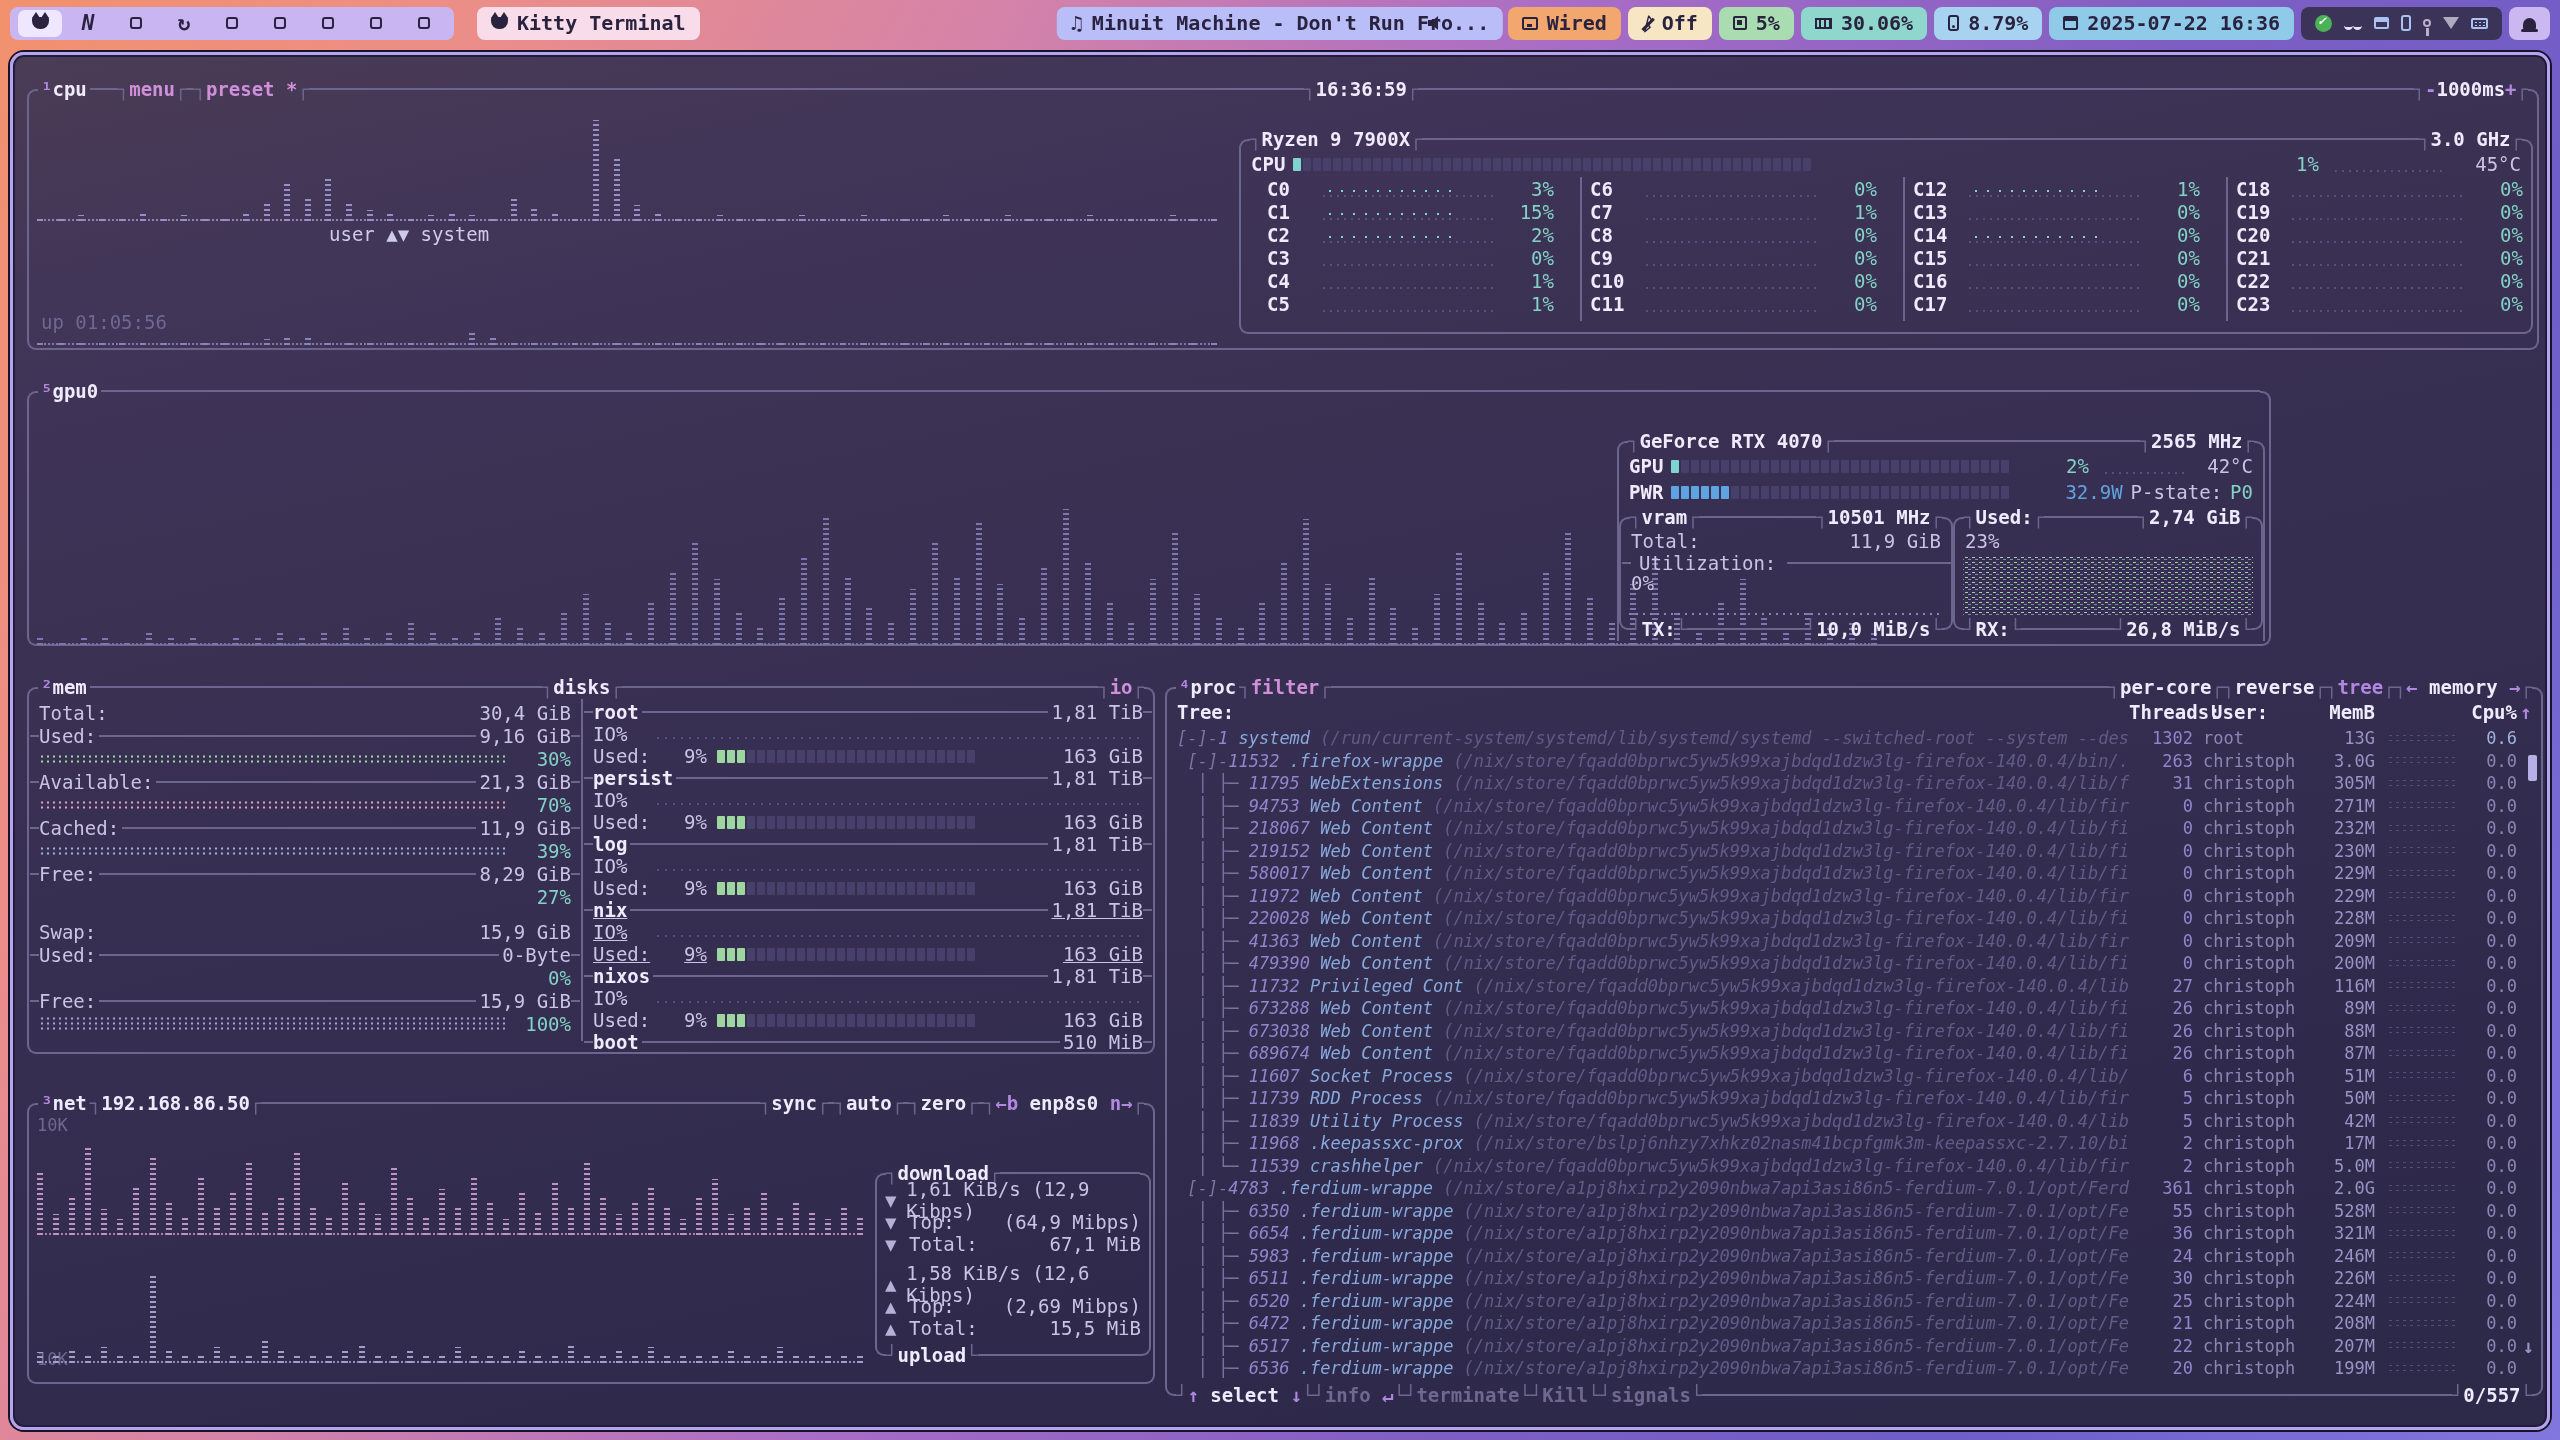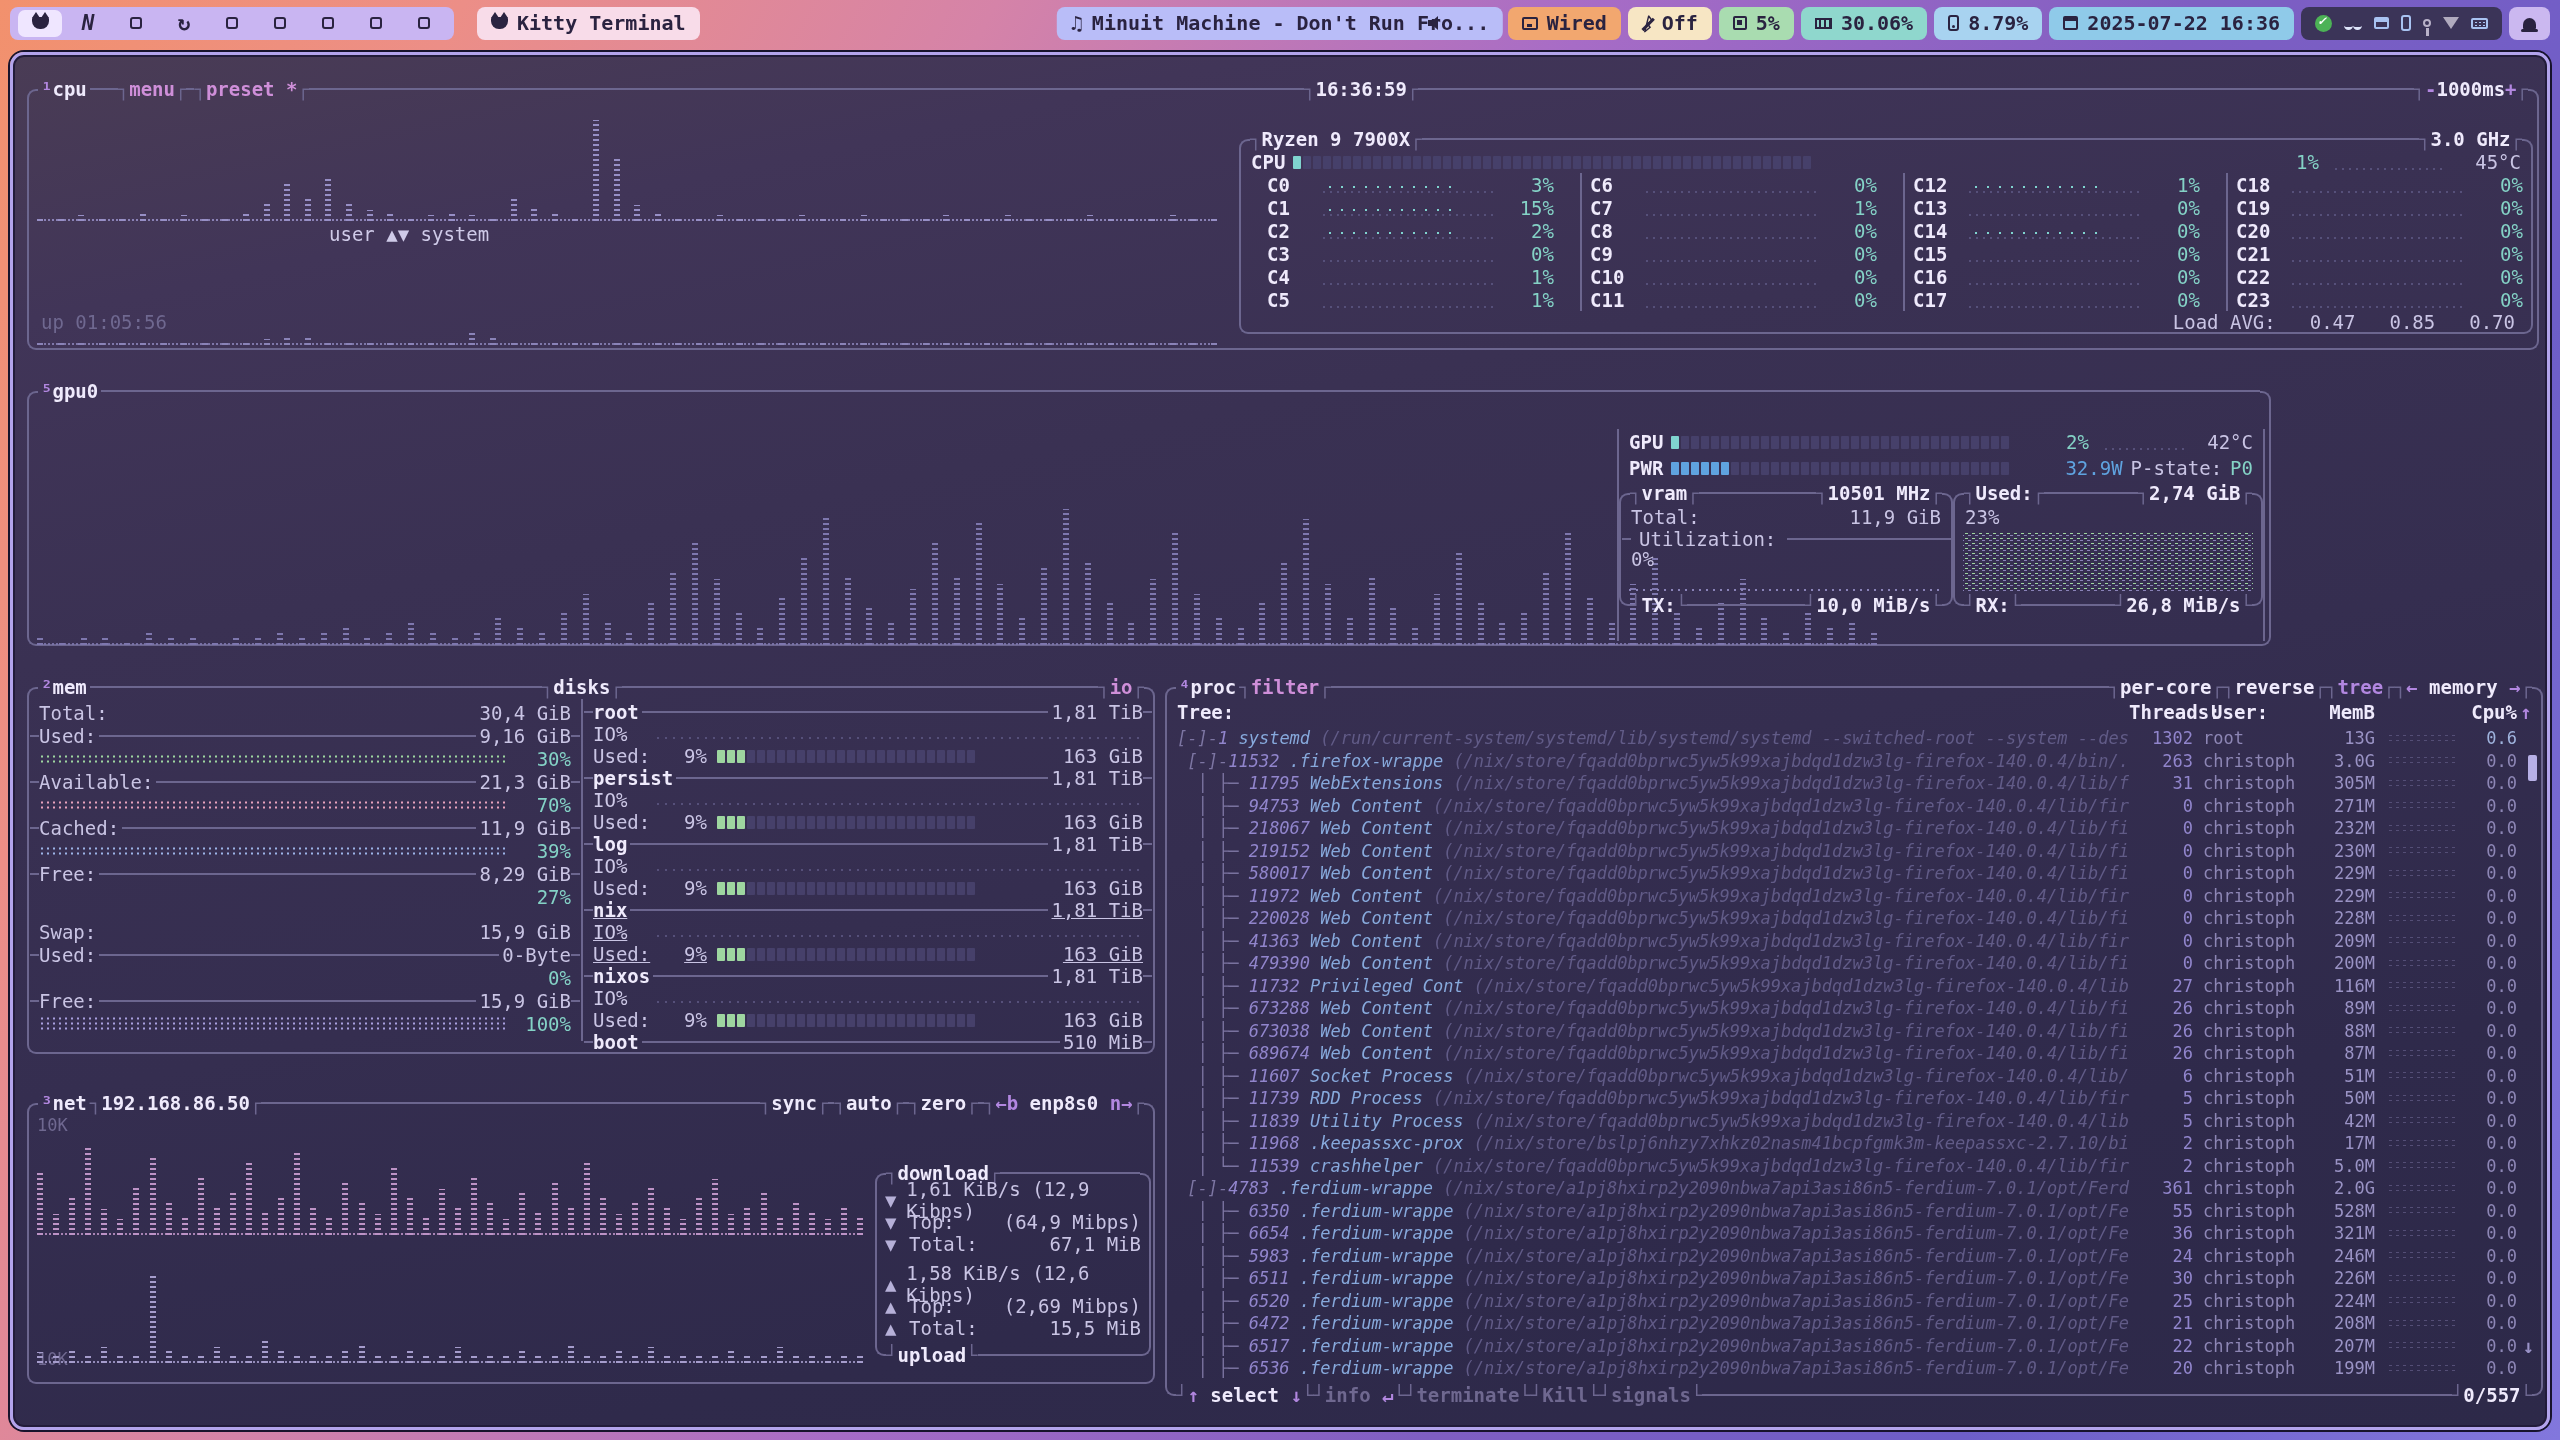--- a/index.html
+++ b/index.html
@@ -616,26 +616,20 @@
                   <span class="dg"></span>
                   <span class="cpct">0%</span>
                 </div>
                 <div class="core">
                   <span class="clab">C23</span>
                   <span class="dg"></span>
                   <span class="cpct">0%</span>
                 </div>
               </div>
           </div>
-          <div id="loadrow">
-            <span>Load AVG:</span>
-            <span>0.47</span>
-            <span>0.85</span>
-            <span>0.70</span>
-          </div>
         </div>
         <div class="bb">
             <span class="clb"></span>
             <span class="ln"></span>
             <span class="crb"></span>
           </div>
       </div>
     </div>
     <div class="bb">
         <span class="clb"></span>
@@ -733,20 +727,27 @@
           <i style="height: 18%;"></i>
           <i style="height: 28%;"></i>
           <i style="height: 12%;"></i>
           <i style="height: 6%;"></i>
           <i style="height: 14%;"></i>
           <i style="height: 8%;"></i>
           <i style="height: 10%;"></i>
           <i style="height: 6%;"></i>
         </div>
       <div id="gpubox">
+        <div class="bt">
+          <span class="cl"></span>
+          <span class="tab"><span>GeForce RTX 4070</span></span>
+          <span class="ln"></span>
+          <span class="tab"><span>2565 MHz</span></span>
+          <span class="cr"></span>
+        </div>
         <div class="bm" style="display:flex;flex-direction:column;">
           <div class="mrow26">
             <span class="mlabel">GPU</span>
             <span class="blocks teal small" style="flex:1;">
                 <i class="f"></i>
                 <i></i>
                 <i></i>
                 <i></i>
                 <i></i>
                 <i></i>

